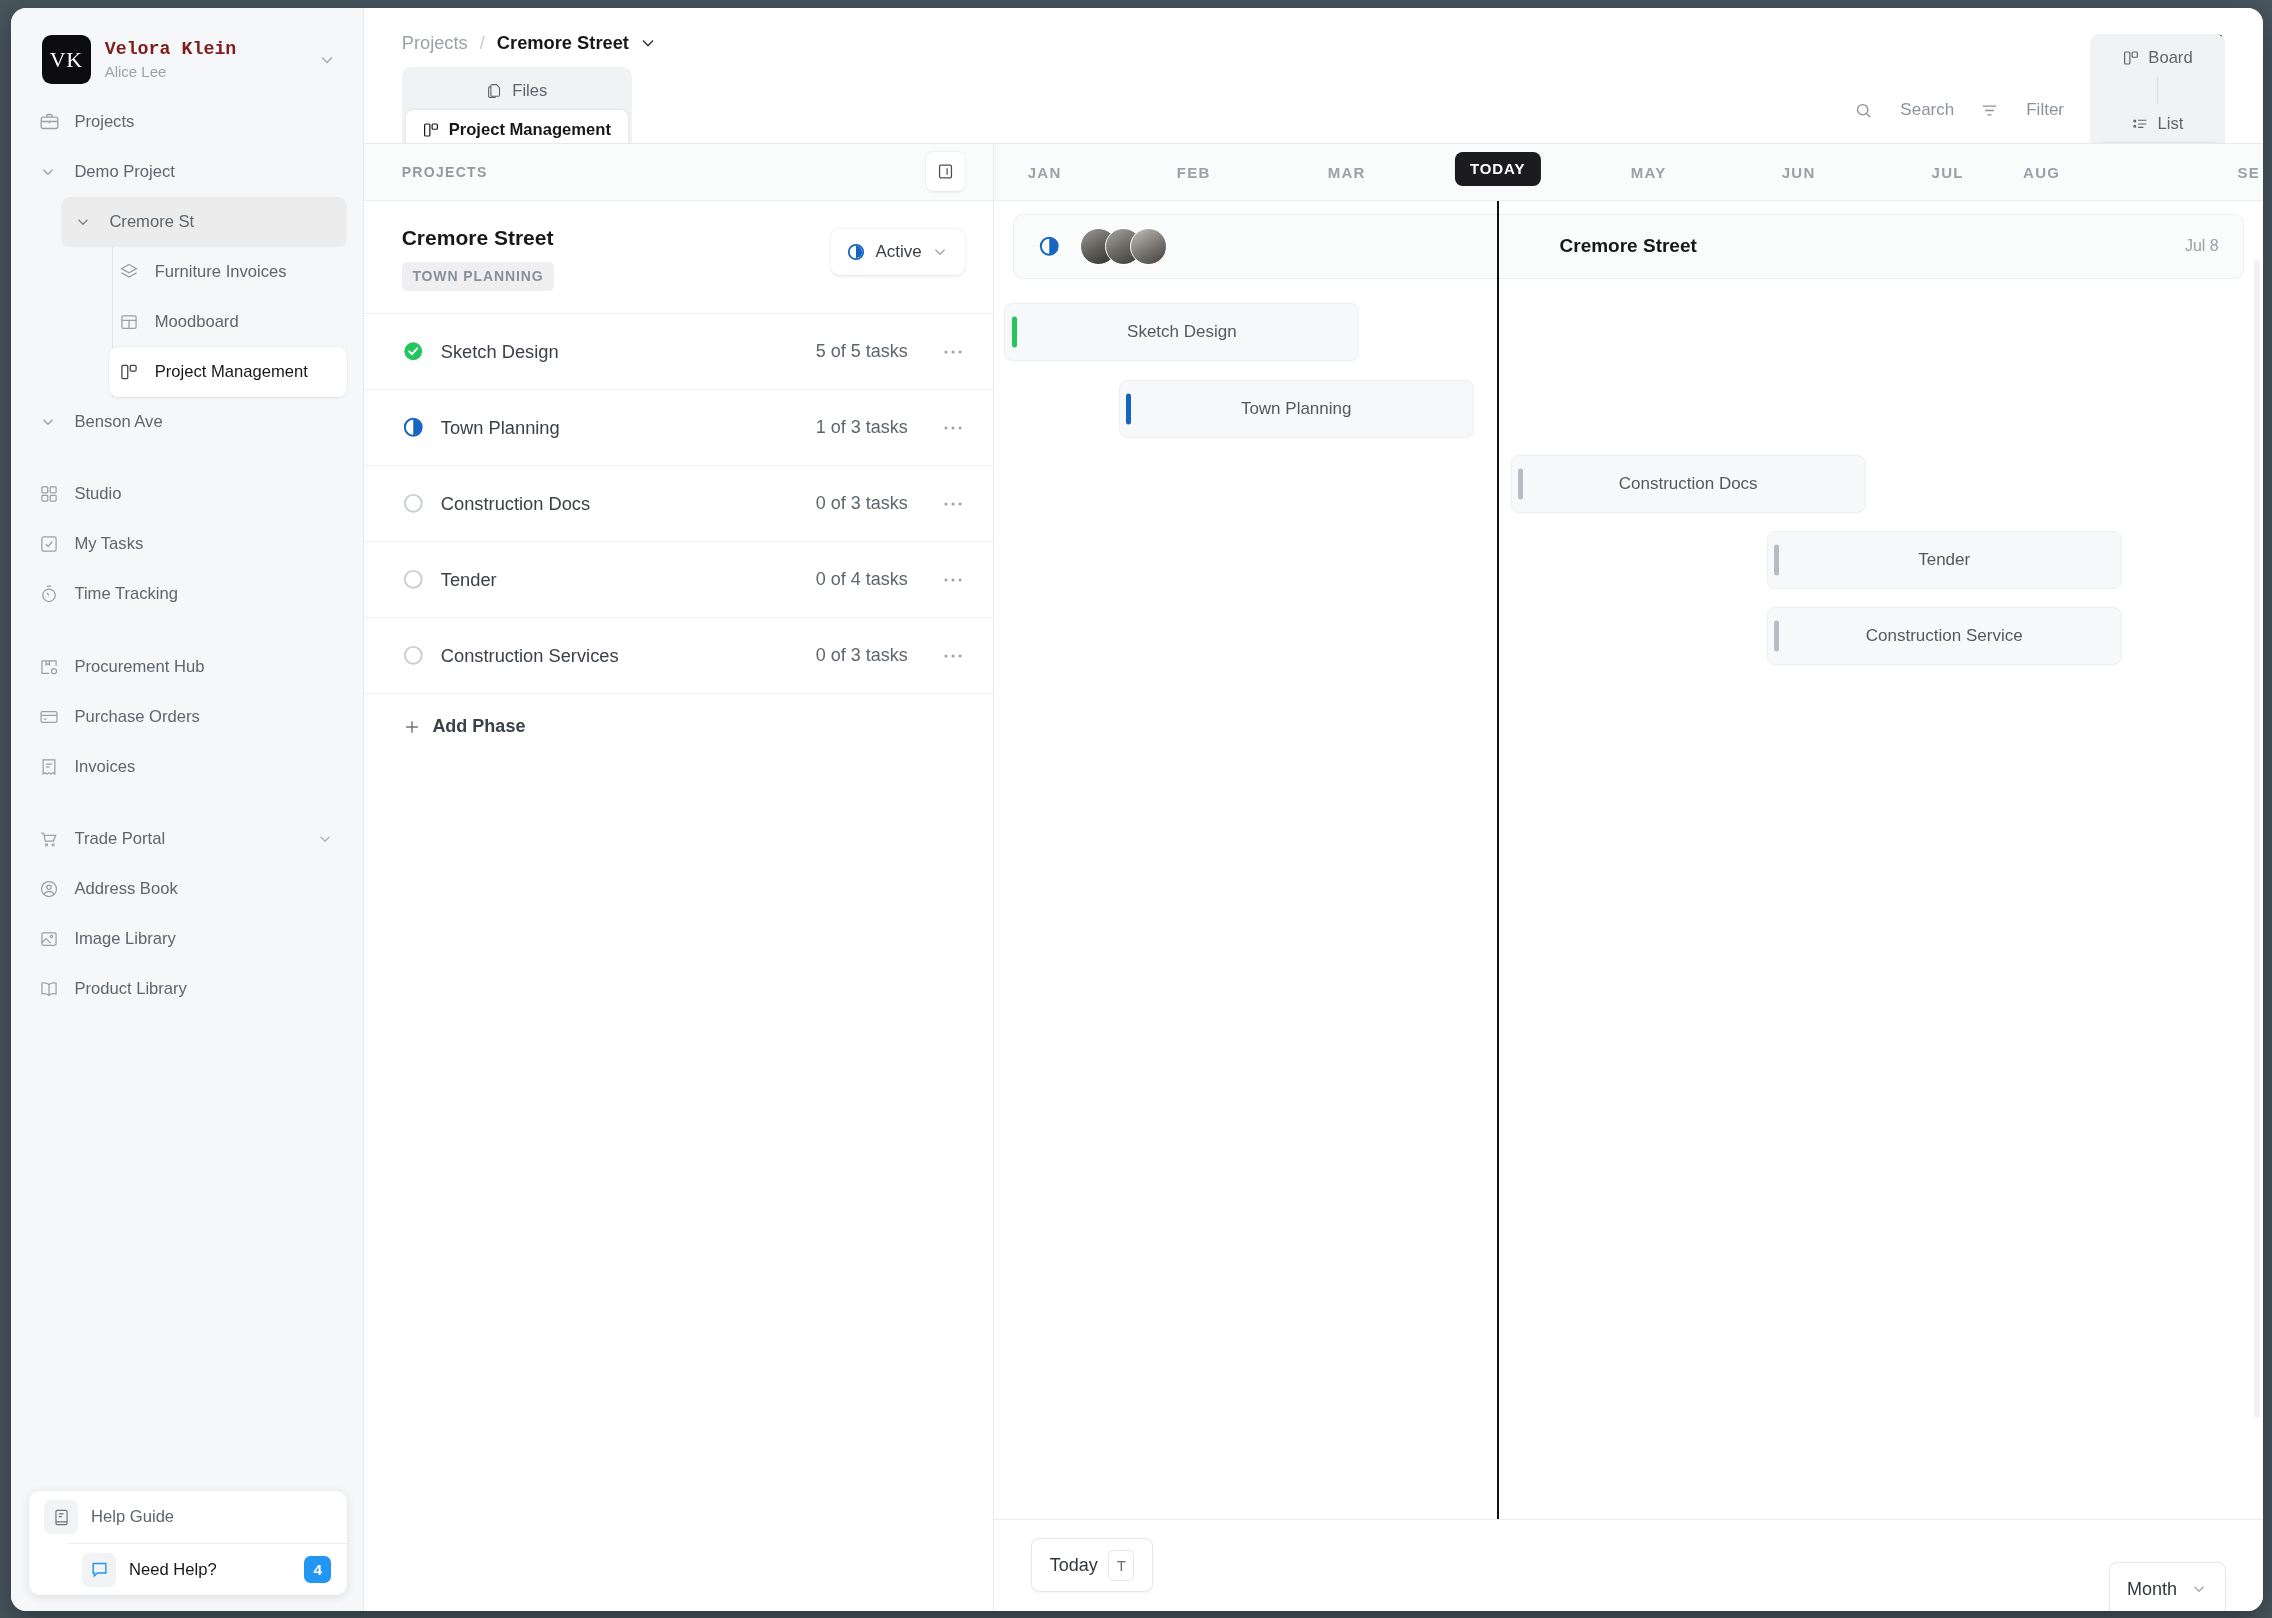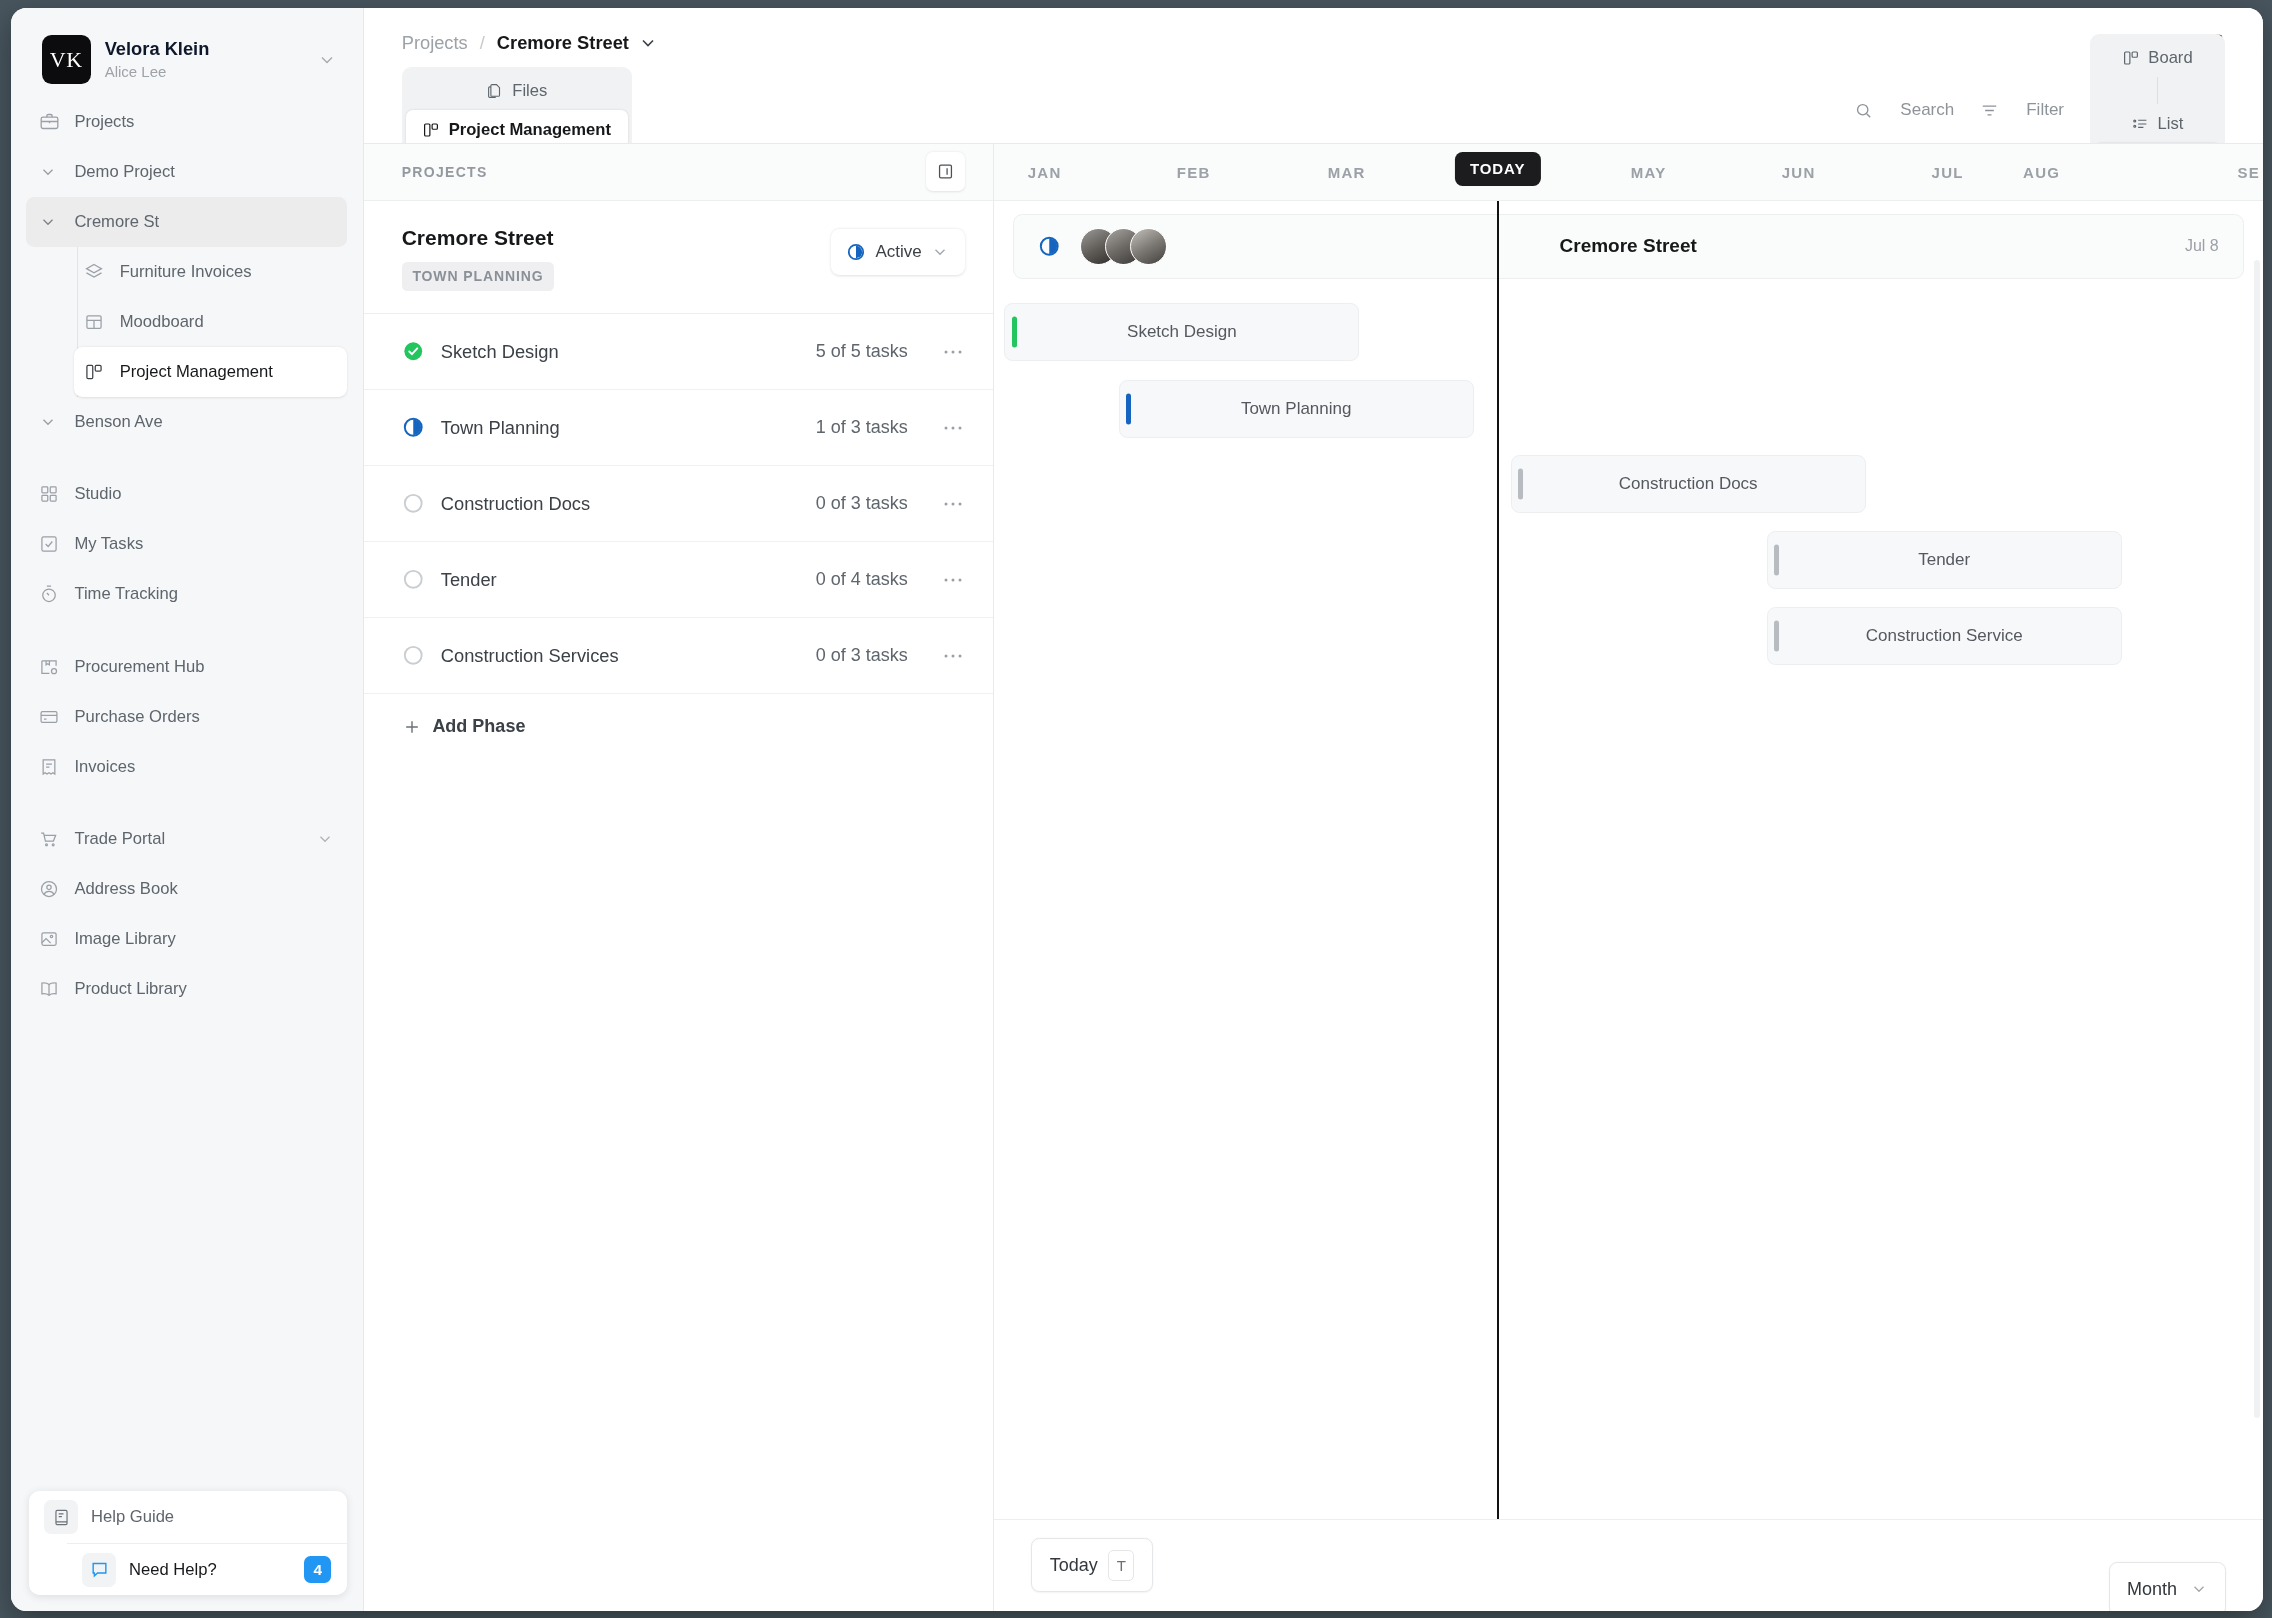--- a/index.html
+++ b/index.html
@@ -39,21 +39,21 @@
     background: #0c0c0e;
     border-radius: 9.5px;
     color: #fff;
     font-family: "Liberation Serif", serif;
     font-size: 22px;
     letter-spacing: 0.6px;
     display: flex; align-items: center; justify-content: center;
     flex: 0 0 49px;
   }
   .profile-text { margin-left: 14px; flex: 1; }
-  .profile-name { font-size: 18.3px; color: #0f172a; font-weight: 600; line-height: 1.25; }
+  .profile-name { font-size: 18.3px; color: #7f1d1d; font-weight: 600; line-height: 1.25; font-family: Liberation Mono, monospace; }
   .profile-sub { font-size: 15px; color: #9ea3a8; line-height: 1.35; margin-top: 1.2px; }
   .chev { color: #a7acb1; }
 
   .nav { margin-top: 18px; }
   .nav-item {
     display: flex; align-items: center;
     height: 50px;
     margin: 0 15.4px;
     padding: 0 13px;
     border-radius: 8.3px;
@@ -72,21 +72,21 @@
   .nav-item.child.active {
     background: #ffffff;
     box-shadow: 0 0.6px 2.4px rgba(0,0,0,0.10);
     color: #17181a;
     font-weight: 500;
   }
   .tree-line {
     position: absolute;
     left: 66px; top: 0; bottom: 0; width: 1.2px; background: #e2e4e6;
   }
-  .group-wrap { position: relative; }
+  .group-wrap { position: relative; margin-left: 35px; }
   .nav-caret { width: 27px; flex: 0 0 27px; display:flex; align-items:center; }
   .nav-spacer { height: 22.5px; }
   .nav-item .trail { margin-left: auto; }
 
   
   .help-card {
     position: absolute;
     left: 18px; bottom: 15.4px;
     width: 318px;
     background: #fff;

